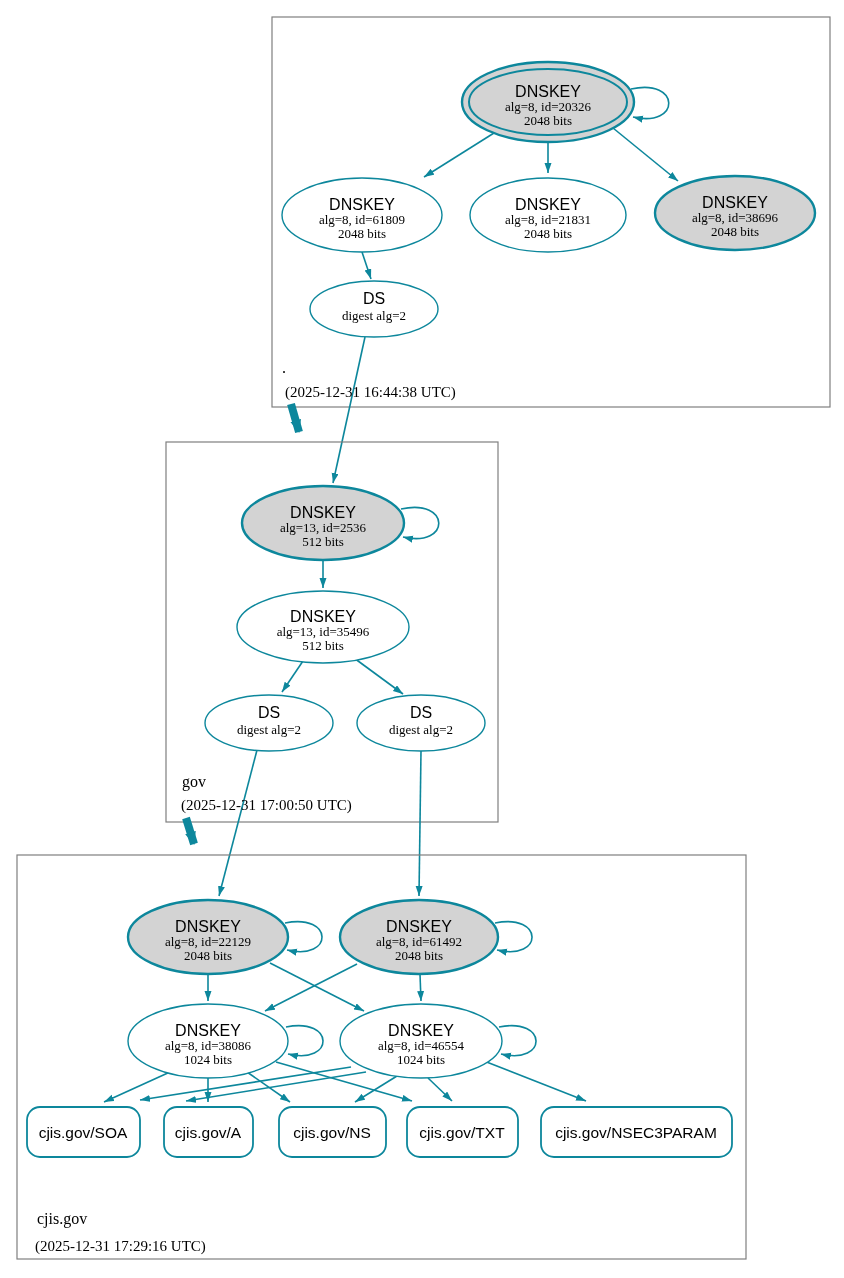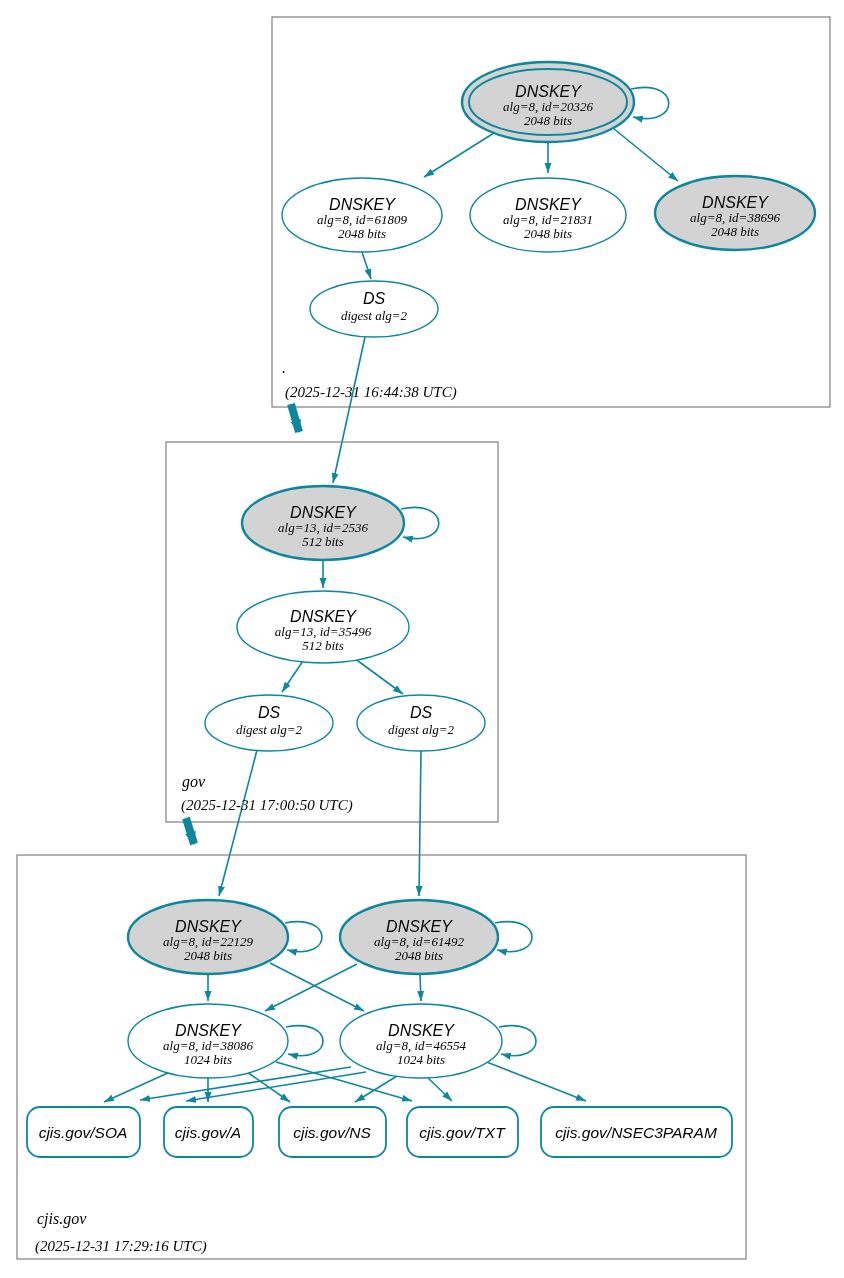--- a/index.html
+++ b/index.html
@@ -1,16 +1,16 @@
 <!DOCTYPE html>
 <html><head>
 <meta charset="utf-8">
 <style>
   html,body{margin:0;padding:0;background:#ffffff;}
-  .stage{position:relative;width:780px;height:1278px;background:#ffffff;font-style:italic;}
+  .stage{position:relative;width:780px;height:1278px;background:#ffffff;}
   svg{display:block;}
   .zonebox{fill:none;stroke:#7f7f7f;stroke-width:1.2;}
   .n-white{fill:#ffffff;stroke:#0d879c;stroke-width:1.4;}
   .n-gray{fill:#d3d3d3;stroke:#0d879c;stroke-width:2.4;}
   .n-inner{fill:none;stroke:#0d879c;stroke-width:2;}
   .rrbox{fill:#ffffff;stroke:#0d879c;stroke-width:1.8;}
   .edge{stroke:#0d879c;stroke-width:1.6;fill:none;marker-end:url(#ah);}
   .loop{stroke:#0d879c;stroke-width:1.6;fill:none;marker-end:url(#ah);}
   .thick{stroke:#0d879c;stroke-width:8;fill:none;marker-end:url(#ahb);}
   .nt{font-family:"Liberation Sans","DejaVu Sans",sans-serif;font-size:16px;fill:#000;text-anchor:middle;}

